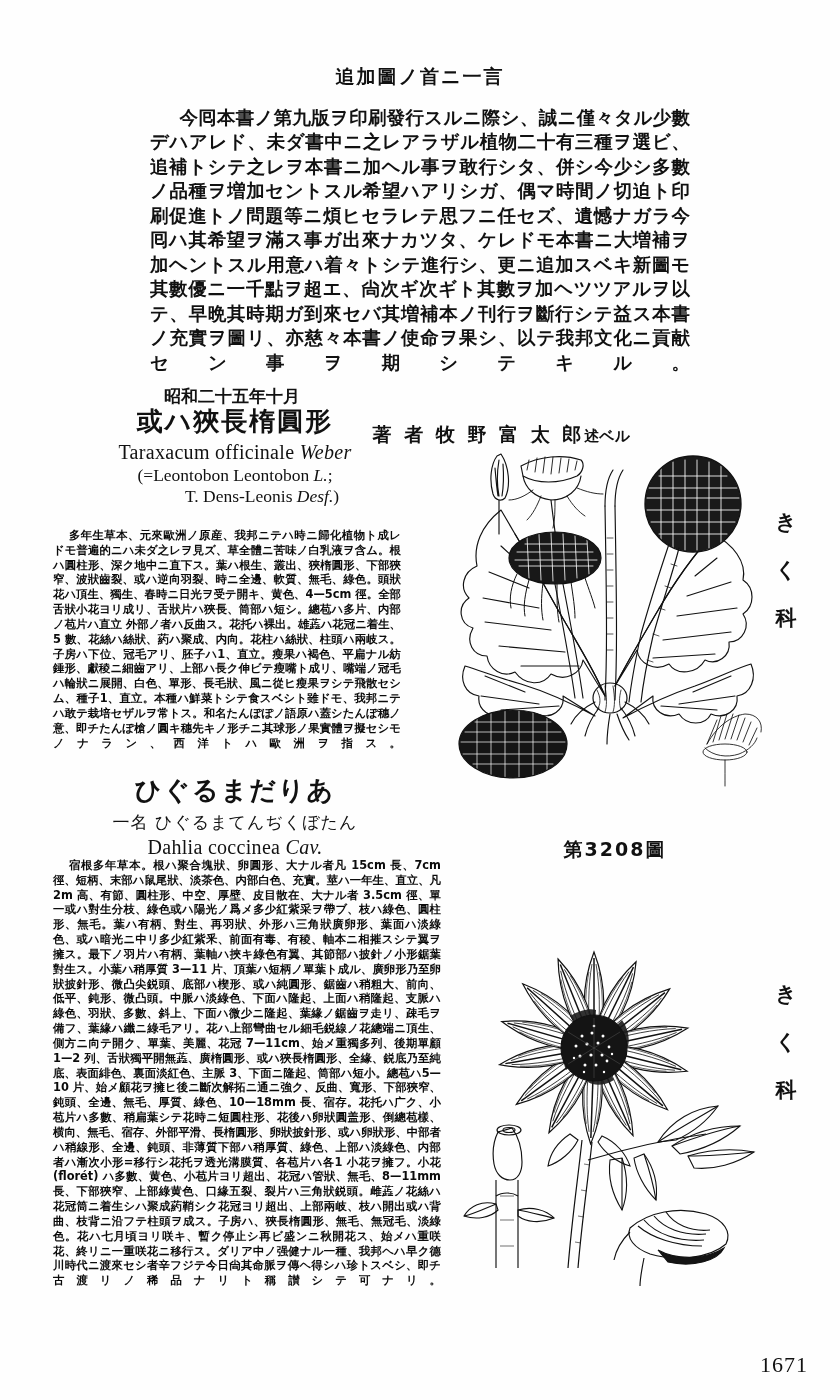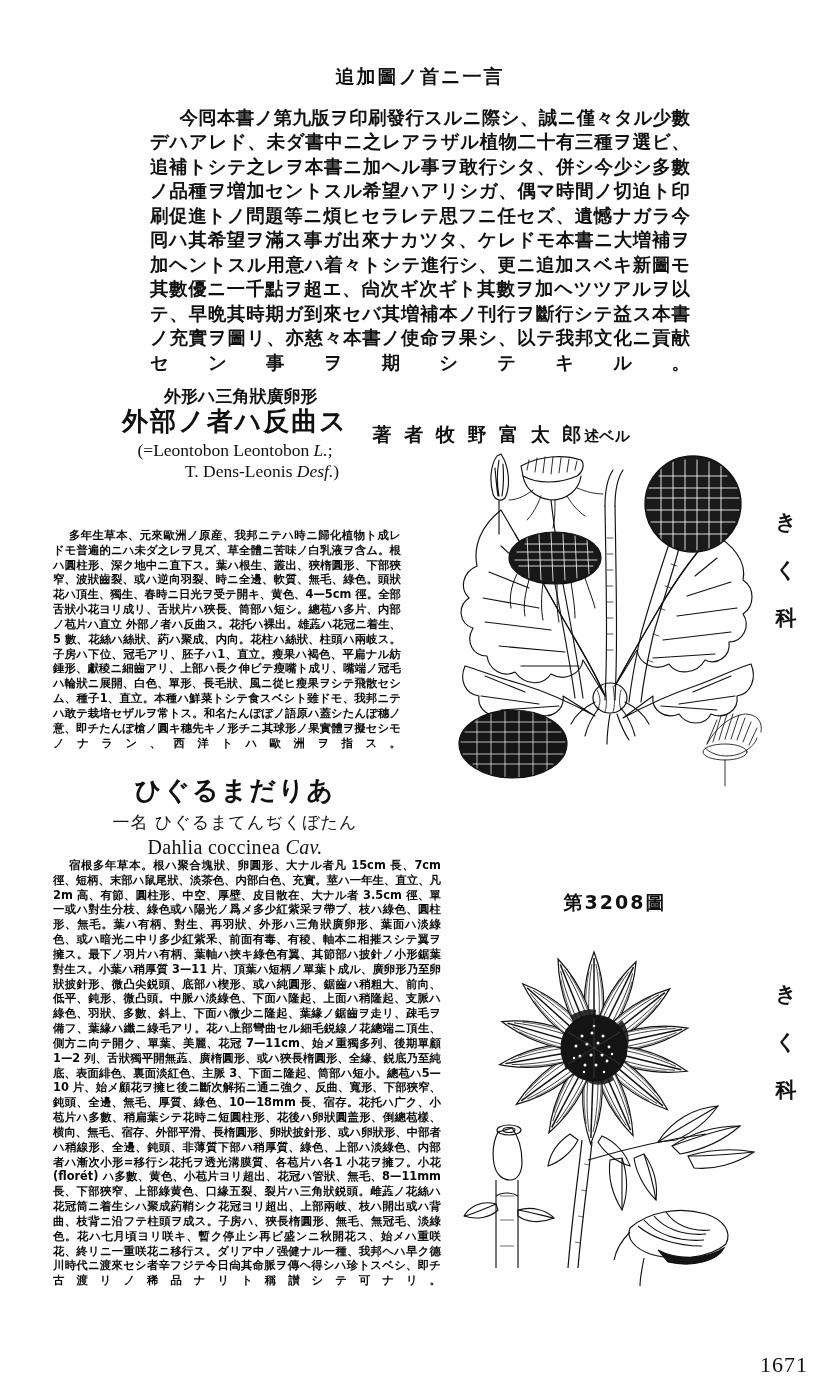--- a/index.html
+++ b/index.html
@@ -88,28 +88,32 @@
   }
 </style>
 </head>
 <body>
 
 <div class="page">
 
   <div class="preface">
     <div class="preface-title">追加圖ノ首ニ一言</div>
     <div class="preface-body">今囘本書ノ第九版ヲ印刷發行スルニ際シ、誠ニ僅々タル少數デハアレド、未ダ書中ニ之レアラザル植物二十有三種ヲ選ビ、追補トシテ之レヲ本書ニ加ヘル事ヲ敢行シタ、併シ今少シ多數ノ品種ヲ増加セントスル希望ハアリシガ、偶マ時間ノ切迫ト印刷促進トノ問題等ニ煩ヒセラレテ思フニ任セズ、遺憾ナガラ今囘ハ其希望ヲ滿ス事ガ出來ナカツタ、ケレドモ本書ニ大増補ヲ加ヘントスル用意ハ着々トシテ進行シ、更ニ追加スベキ新圖モ其數優ニ一千點ヲ超エ、尙次ギ次ギト其數ヲ加ヘツツアルヲ以テ、早晩其時期ガ到來セバ其増補本ノ刊行ヲ斷行シテ益ス本書ノ充實ヲ圖リ、亦慈々本書ノ使命ヲ果シ、以テ我邦文化ニ貢献セン事ヲ期シテキル。</div>
-    <div class="preface-date">外形ハ三角狀廣卵形</div>
+    <div class="preface-date">昭和二十五年十月</div>
     <div class="preface-sign">
       <span>著 者 牧 野 富 太 郎</span><span class="suffix">述ベル</span>
     </div>
   </div>
 
   <div class="entry-head" style="left:40px;top:404px;width:390px;">
-    <div class="jp-name">外部ノ者ハ反曲ス</div>
+    <div class="jp-name">或ハ狹長楕圓形</div>
+    <div class="sci-name">
+      <span>Taraxacum officinale</span>
+      <i>Weber</i>
+    </div>
     <div class="syn">
       <span>(=Leontobon Leontobon</span>
       <i>L.</i><span>;</span>
       <span class="l2">
         <span>T. Dens-Leonis</span>
         <i>Desf.</i><span>)</span>
       </span>
     </div>
   </div>
 
@@ -244,21 +248,21 @@
     <div class="jp-name">ひぐるまだりあ</div>
     <div class="alt-name">一名  ひぐるまてんぢくぼたん</div>
     <div class="sci-name">
       <span>Dahlia coccinea</span>
       <i>Cav.</i>
     </div>
   </div>
 
   <div class="desc" style="left:53px;top:858px;width:388px;">宿根多年草本。根ハ聚合塊狀、卵圓形、大ナル者凡 15cm 長、7cm 徑、短柄、末部ハ鼠尾狀、淡茶色、内部白色、充實。莖ハ一年生、直立、凡 2m 高、有節、圓柱形、中空、厚壁、皮目散在、大ナル者 3.5cm 徑、單一或ハ對生分枝、綠色或ハ陽光ノ爲メ多少紅紫采ヲ帶ブ、枝ハ綠色、圓柱形、無毛。葉ハ有柄、對生、再羽狀、外形ハ三角狀廣卵形、葉面ハ淡綠色、或ハ暗光ニ中リ多少紅紫釆、前面有毒、有稜、軸本ニ相摧スシテ翼ヲ擁ス。最下ノ羽片ハ有柄、葉軸ハ挾キ綠色有翼、其節部ハ披針ノ小形鋸葉對生ス。小葉ハ稍厚質 3—11 片、頂葉ハ短柄ノ單葉ト成ル、廣卵形乃至卵狀披針形、微凸尖鋭頭、底部ハ楔形、或ハ純圓形、鋸齒ハ稍粗大、前向、低平、鈍形、微凸頭。中脈ハ淡綠色、下面ハ隆起、上面ハ稍隆起、支脈ハ綠色、羽狀、多數、斜上、下面ハ微少ニ隆起、葉緣ノ鋸齒ヲ走リ、疎毛ヲ備フ、葉緣ハ纖ニ綠毛アリ。花ハ上部彎曲セル細毛鋭線ノ花總端ニ頂生、側方ニ向テ開ク、單葉、美麗、花冠 7—11cm、始メ重獨多列、後期單顧 1—2 列、舌狀獨平開無蕋、廣楕圓形、或ハ狹長楕圓形、全緣、鋭底乃至純底、表面緋色、裏面淡紅色、主脈 3、下面ニ隆起、筒部ハ短小。總苞ハ5—10 片、始メ顧花ヲ擁ヒ後ニ斷次解拓ニ通ニ強ク、反曲、寬形、下部狹窄、鈍頭、全邊、無毛、厚質、綠色、10—18mm 長、宿存。花托ハ广ク、小苞片ハ多數、稍扁葉シテ花時ニ短圓柱形、花後ハ卵狀圓盖形、倒總苞樣、横向、無毛、宿存、外部平滑、長楕圓形、卵狀披針形、或ハ卵狀形、中部者ハ稍線形、全邊、鈍頭、非薄質下部ハ稍厚質、綠色、上部ハ淡綠色、内部者ハ漸次小形=移行シ花托ヲ透光溝膜質、各苞片ハ各1 小花ヲ擁フ。小花 (florét) ハ多數、黄色、小苞片ヨリ超出、花冠ハ管狀、無毛、8—11mm 長、下部狹窄、上部綠黄色、口緣五裂、裂片ハ三角狀鋭頭。雌蕋ノ花絲ハ花冠筒ニ着生シハ聚成葯鞘シク花冠ヨリ超出、上部兩岐、枝ハ開出或ハ背曲、枝背ニ沿フテ柱頭ヲ成ス。子房ハ、狹長楕圓形、無毛、無冠毛、淡綠色。花ハ七月頃ヨリ咲キ、暫ク停止シ再ビ盛ンニ秋開花ス、始メハ重咲花、終リニ一重咲花ニ移行ス。ダリア中ノ强健ナル一種、我邦ヘハ早ク德川時代ニ渡來セシ者辛フジテ今日尙其命脈ヲ傳ヘ得シハ珍トスベシ、即チ古渡リノ稀品ナリト稱讃シテ可ナリ。</div>
 
-  <div class="fig-label" style="left:470px;top:890px;width:290px;">第3208圖</div>
+  <div class="fig-label" style="left:470px;top:837px;width:290px;">第3208圖</div>
 
   <div class="fig-box" style="left:462px;top:928px;">
     <svg width="300" height="360" viewBox="0 0 300 360" xmlns="http://www.w3.org/2000/svg">
       <defs>
         <g id="petal">
           <path d="M0 0 C-13 -26 -13 -62 0 -96 C13 -62 13 -26 0 0 Z" fill="#ffffff" stroke="#111" stroke-width="1.2"></path>
           <path d="M0 -4 L0 -90" stroke="#111" stroke-width="1.5"></path>
           <path d="M-4 -10 C-6 -36 -6 -62 -2 -84" stroke="#111" stroke-width="0.75" fill="none"></path>
           <path d="M4 -10 C6 -36 6 -62 2 -84" stroke="#111" stroke-width="0.75" fill="none"></path>
           <path d="M-8 -22 C-9 -44 -8 -62 -5 -76" stroke="#111" stroke-width="0.6" fill="none"></path>

